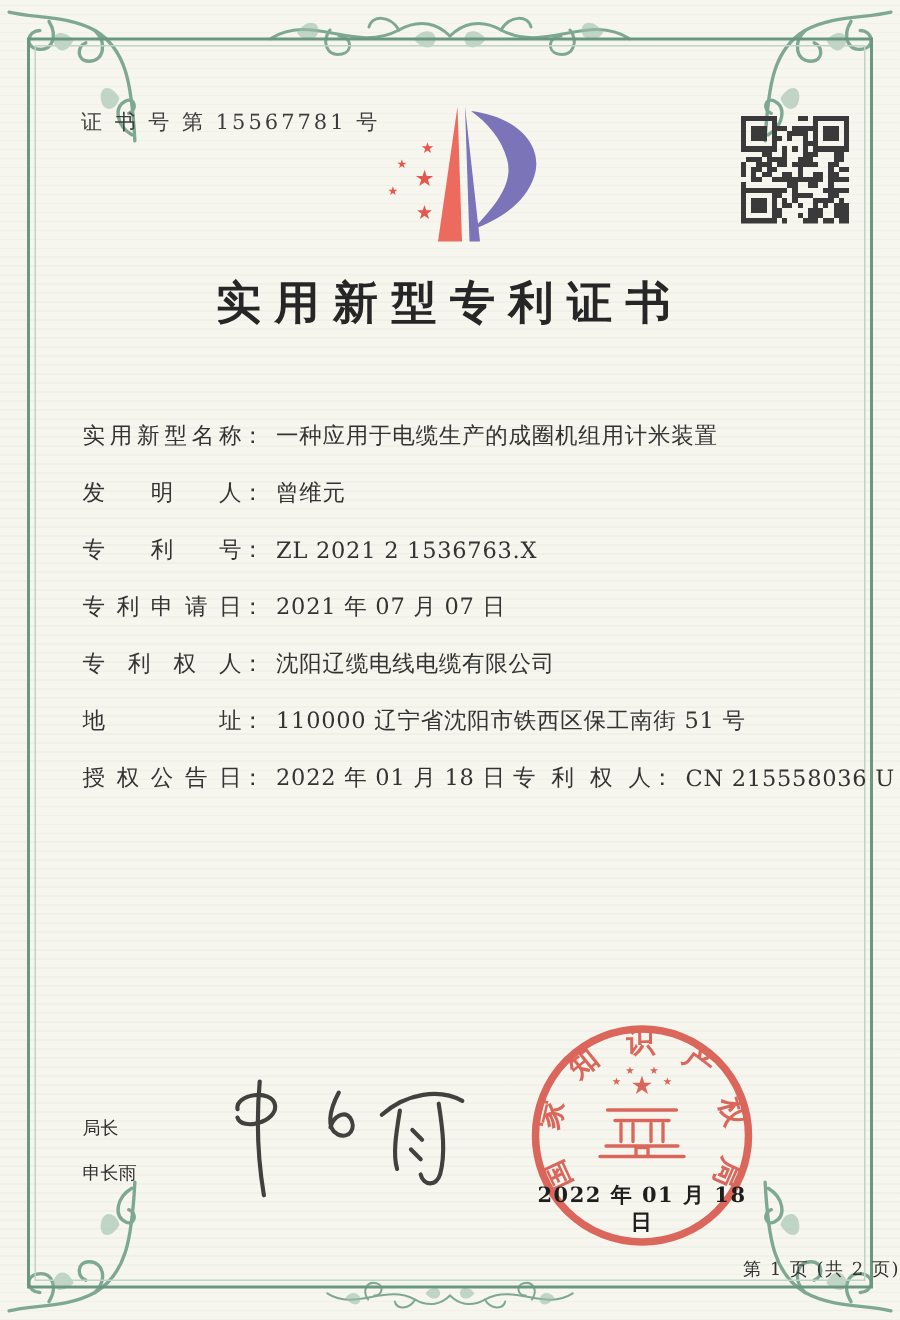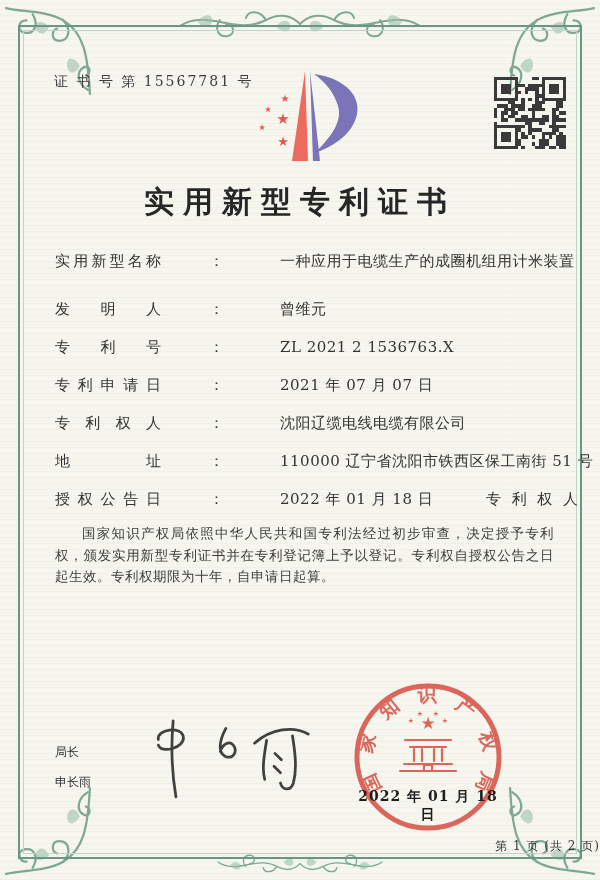--- a/index.html
+++ b/index.html
@@ -8,21 +8,21 @@
     background-image:repeating-linear-gradient(0deg,rgba(140,172,152,.07) 0 1px,transparent 1px 6px);}
   .frame{position:absolute;top:25px;left:18px;right:18px;bottom:21px;border:2px solid #6a9781;}
   .frame-inner{position:absolute;inset:3px;border:1px solid #bdd4c6;}
   .orn{position:absolute;pointer-events:none;}
   .cert-no{position:absolute;left:54px;top:73px;font-size:14px;letter-spacing:2px;color:#3c3c3c;}
   .logo{position:absolute;left:251px;top:64px;width:122px;height:110px;}
   .qr{position:absolute;left:494px;top:77px;width:72px;height:72px;}
   .title{position:absolute;left:0;right:0;top:182px;text-align:center;font-size:30px;font-weight:700;
     letter-spacing:9px;color:#262626;}
   .fields{position:absolute;left:55px;right:40px;top:252px;font-size:15px;color:#333;}
-  .frow{display:flex;align-items:flex-start;height:38px;gap:48px;}
+  .frow{display:flex;align-items:flex-end;height:38px;}
   .frow.first{height:48px;}
   .flabel{display:inline-block;width:106px;text-align:justify;text-align-last:justify;flex:none;}
   .fcolon{flex:none;margin-right:8px;}
   .fvalue{letter-spacing:.5px;white-space:nowrap;}
   .fvalue.fixed{display:inline-block;width:158px;flex:none;}
   .flabel2{display:inline-block;width:92px;text-align:justify;text-align-last:justify;flex:none;}
   .paras{position:absolute;left:55px;right:46px;top:523px;font-size:13.5px;line-height:21.5px;
     color:#3d3d3d;text-align:justify;letter-spacing:.5px;}
   .paras p{margin:0;text-indent:2em;}
   .officer{position:absolute;left:55px;top:737px;font-size:12px;color:#2f2f2f;line-height:30px;}
@@ -387,21 +387,20 @@
       <span class="flabel">授权公告日</span>
         <span class="fcolon">：</span>
         <span class="fvalue fixed">2022 年 01 月 18 日</span>
         <span class="flabel2">专利权人</span>
         <span class="fcolon">：</span>
         <span class="fvalue">CN 215558036 U</span>
     </div>
   </div>
 
   <div class="paras">
-    <p>国家知识产权局依照中华人民共和国专利法经过初步审查，决定授予专利权，颁发实用新型专利证书并在专利登记簿上予以登记。专利权自授权公告之日起生效。专利权期限为十年，自申请日起算。</p>
   </div>
 
   <div class="officer">
     <div>局长</div>
     <div>申长雨</div>
   </div>
 
   <svg class="sig" viewBox="0 0 200 100">
     <g stroke="#222" stroke-width="3" fill="none" stroke-linecap="round" opacity=".85">
       <path d="M38,10 C36,32 36,62 41,92"></path>

